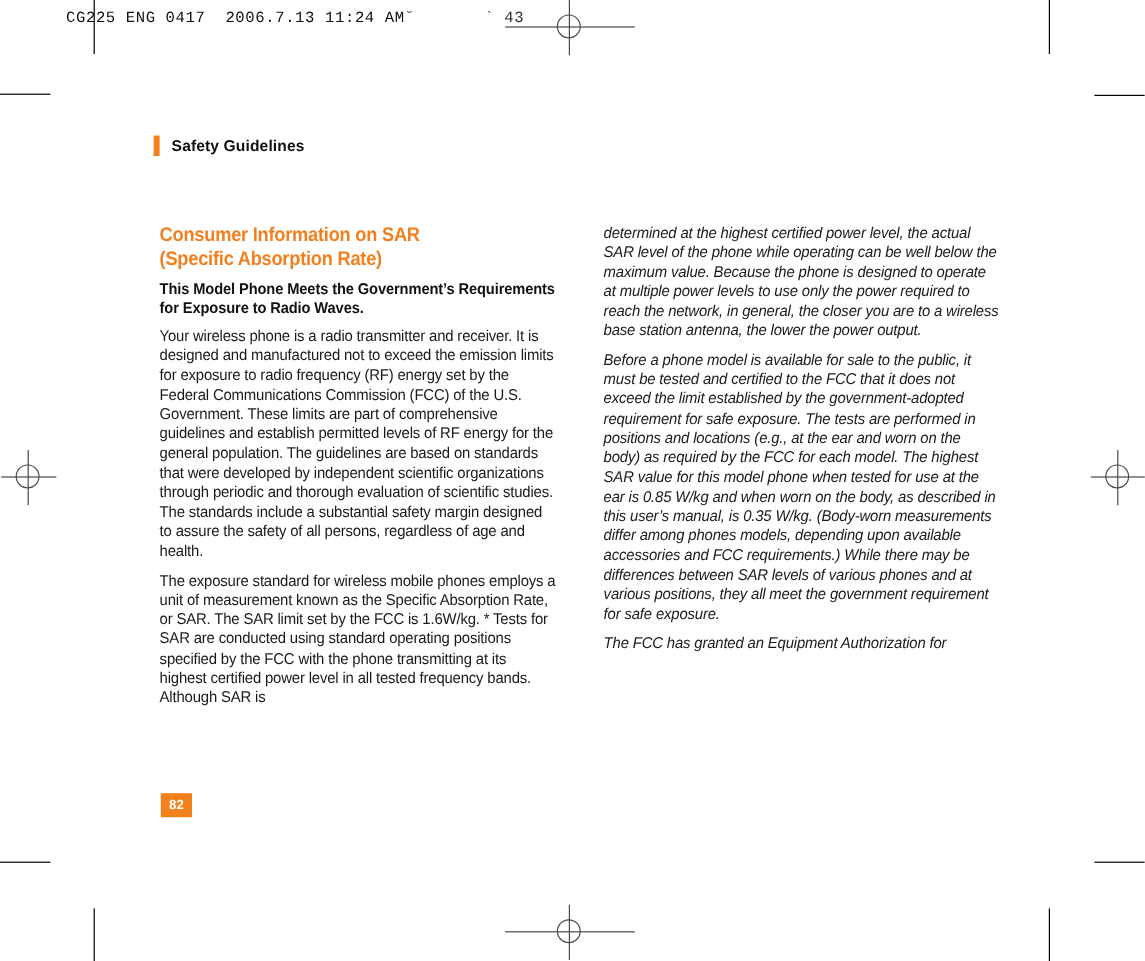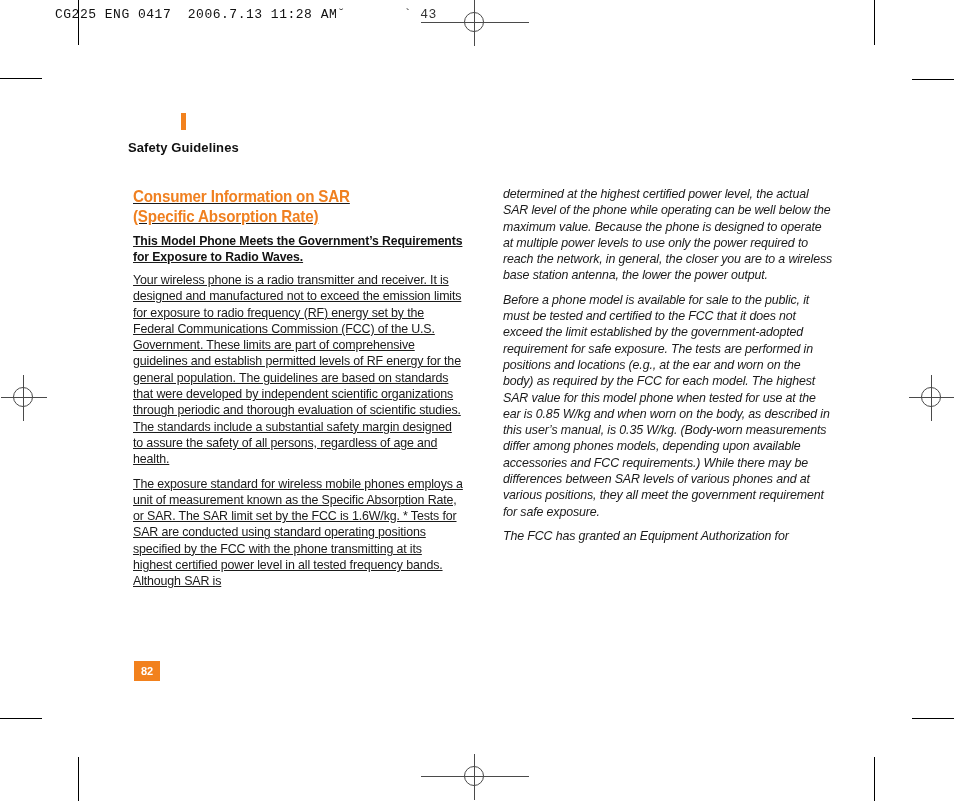--- a/index.html
+++ b/index.html
@@ -76,42 +76,41 @@
   }
 
   
   .running-head {
     position: absolute;
     left: 128px;
     top: 113px;
     display: flex;
     align-items: center;
     gap: 10px;
-    flex-direction: column;
   }
   .running-head .rule {
     width: 5px;
     height: 17px;
     background: #f2811d;
   }
   .running-head .rh-text {
     font-family: "Liberation Sans", sans-serif;
     font-weight: bold;
     font-size: 13px;
     color: #111;
     letter-spacing: 0.1px;
   }
 
   
   .col {
     position: absolute;
     top: 186px;
     width: 330px;
   }
-  .col-left  { left: 133px; width: 330px; text-decoration: underline; }
+  .col-left  { left: 133px; width: 330px; }
   .col-right { left: 503px; width: 330px; font-style: italic; }
 
   h1.section-title {
     margin: 0 0 0 0;
     font-family: "Liberation Sans", sans-serif;
     font-weight: bold;
     font-size: 16.5px;
     line-height: 20px;
     color: #f08020;
     letter-spacing: -0.2px;
@@ -193,21 +192,21 @@
   <div class="reg-hline"></div>
     <div class="reg-vline"></div>
     <div class="reg-circle"></div>
 </div>
 <div class="reg reg-wide" style="left:452px; top:754px;">
   <div class="reg-hline"></div>
     <div class="reg-vline"></div>
     <div class="reg-circle"></div>
 </div>
 
-<div class="slug"><span>CG225 ENG 0417  2006.7.13 11:28 AM</span><span class="slug-glyph">˘       ` 43</span></div>
+<div class="slug"><span>CG225 ENG 0417  2006.7.13 11:24 AM</span><span class="slug-glyph">˘       ` 43</span></div>
 
 <div class="page">
 
   <div class="running-head">
     <div class="rule"></div>
     <div class="rh-text">Safety Guidelines</div>
   </div>
 
   <div class="col col-left">
     <h1 class="section-title">

